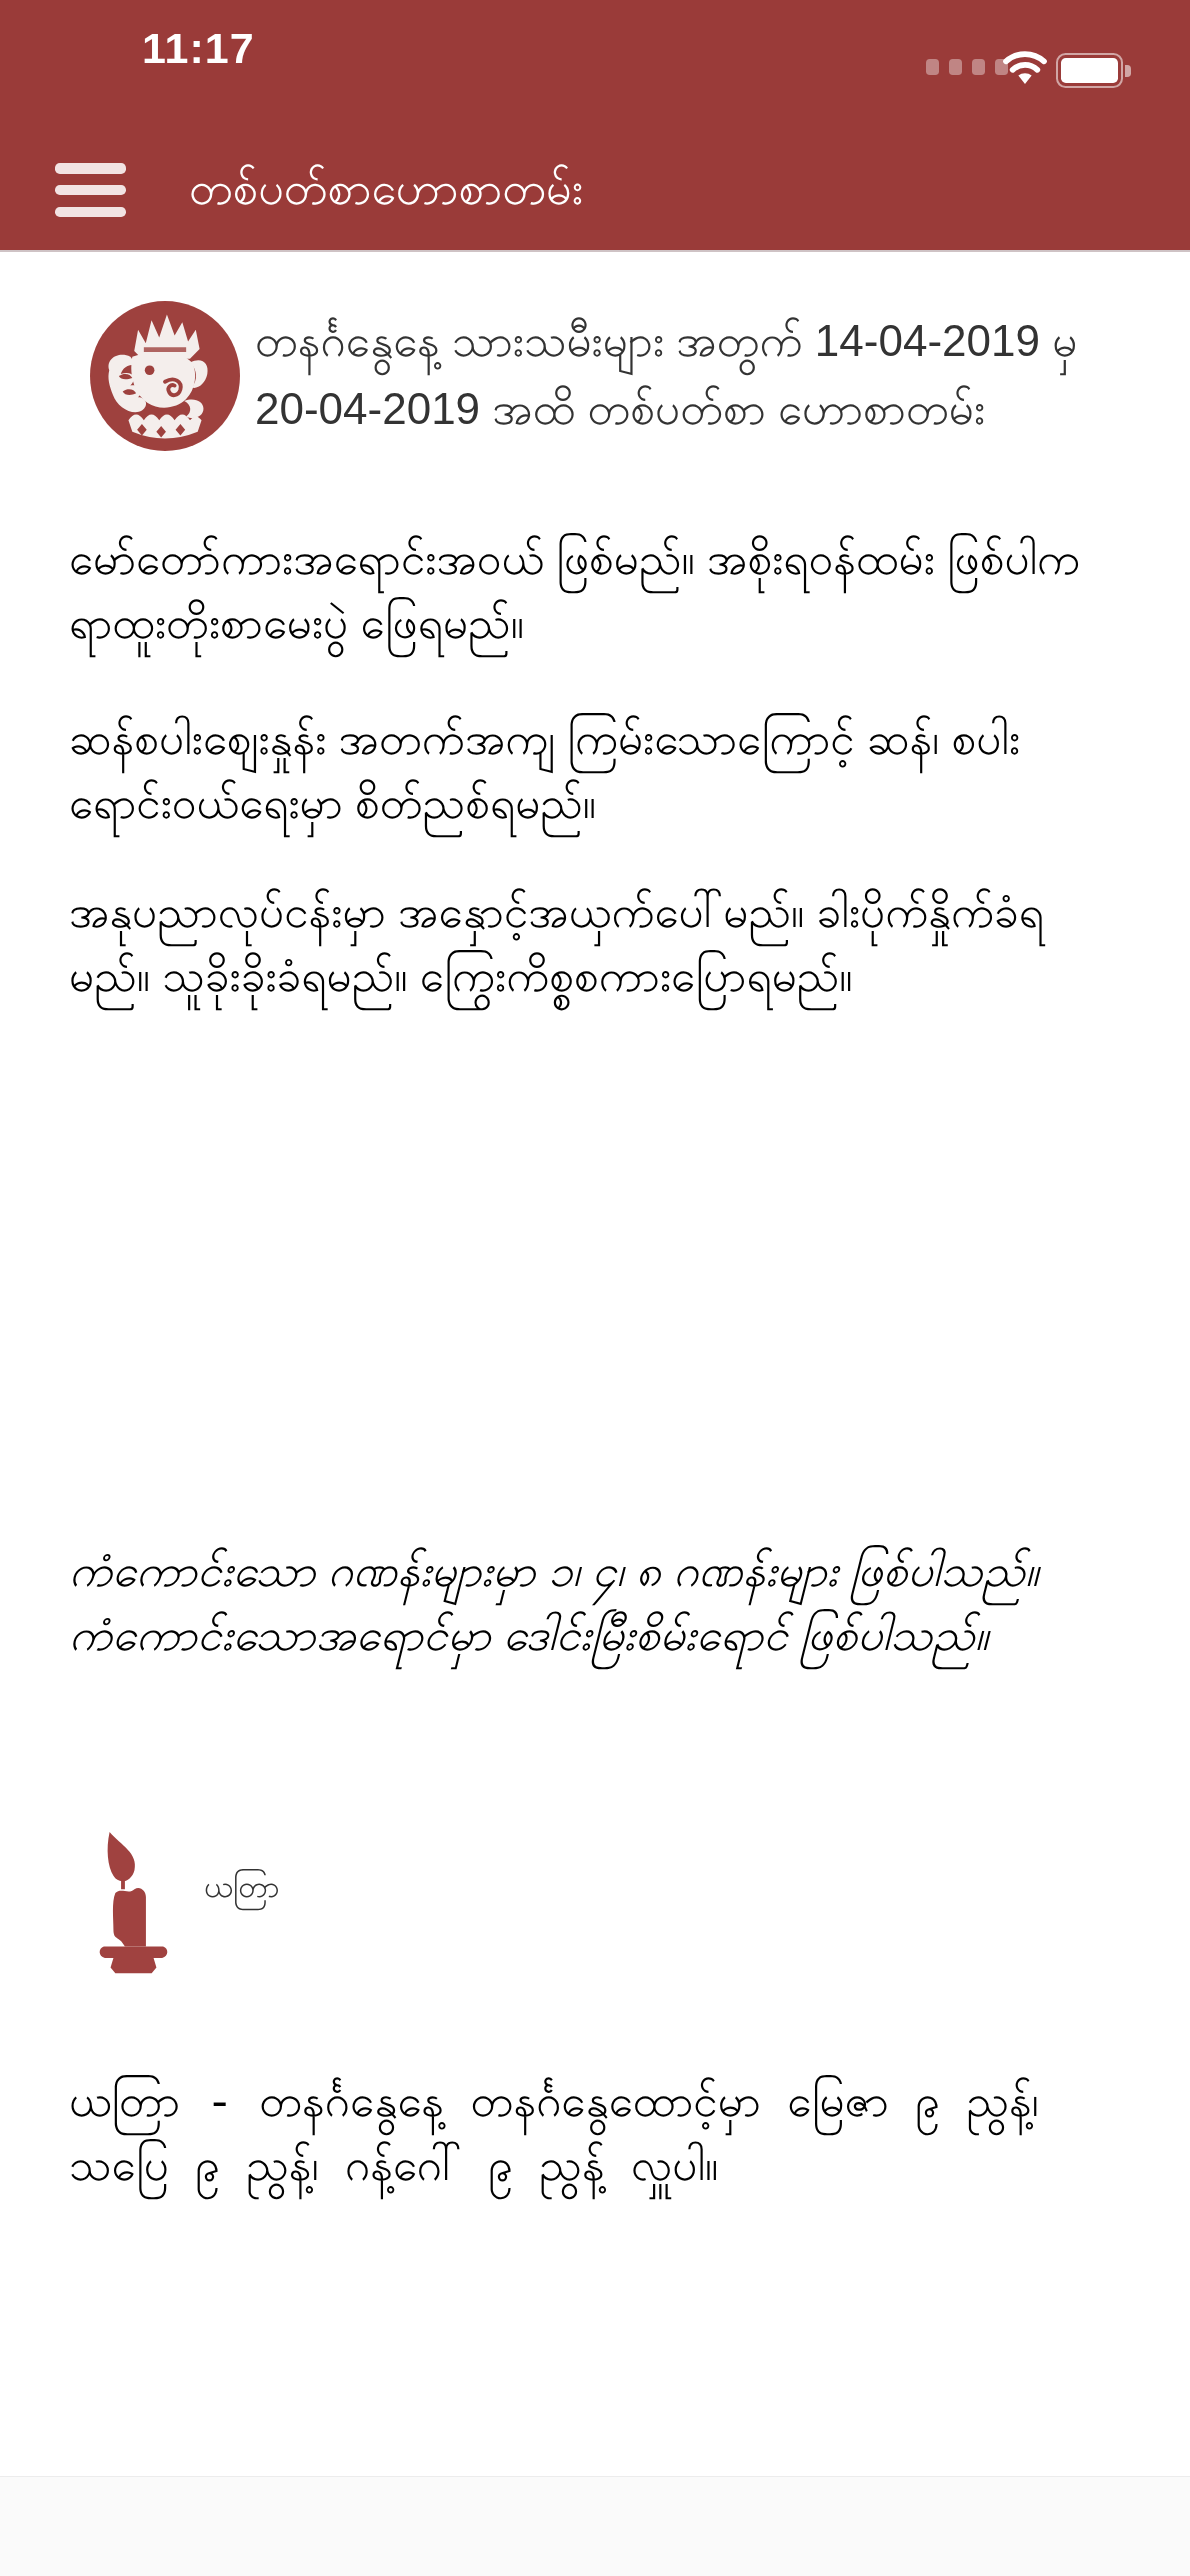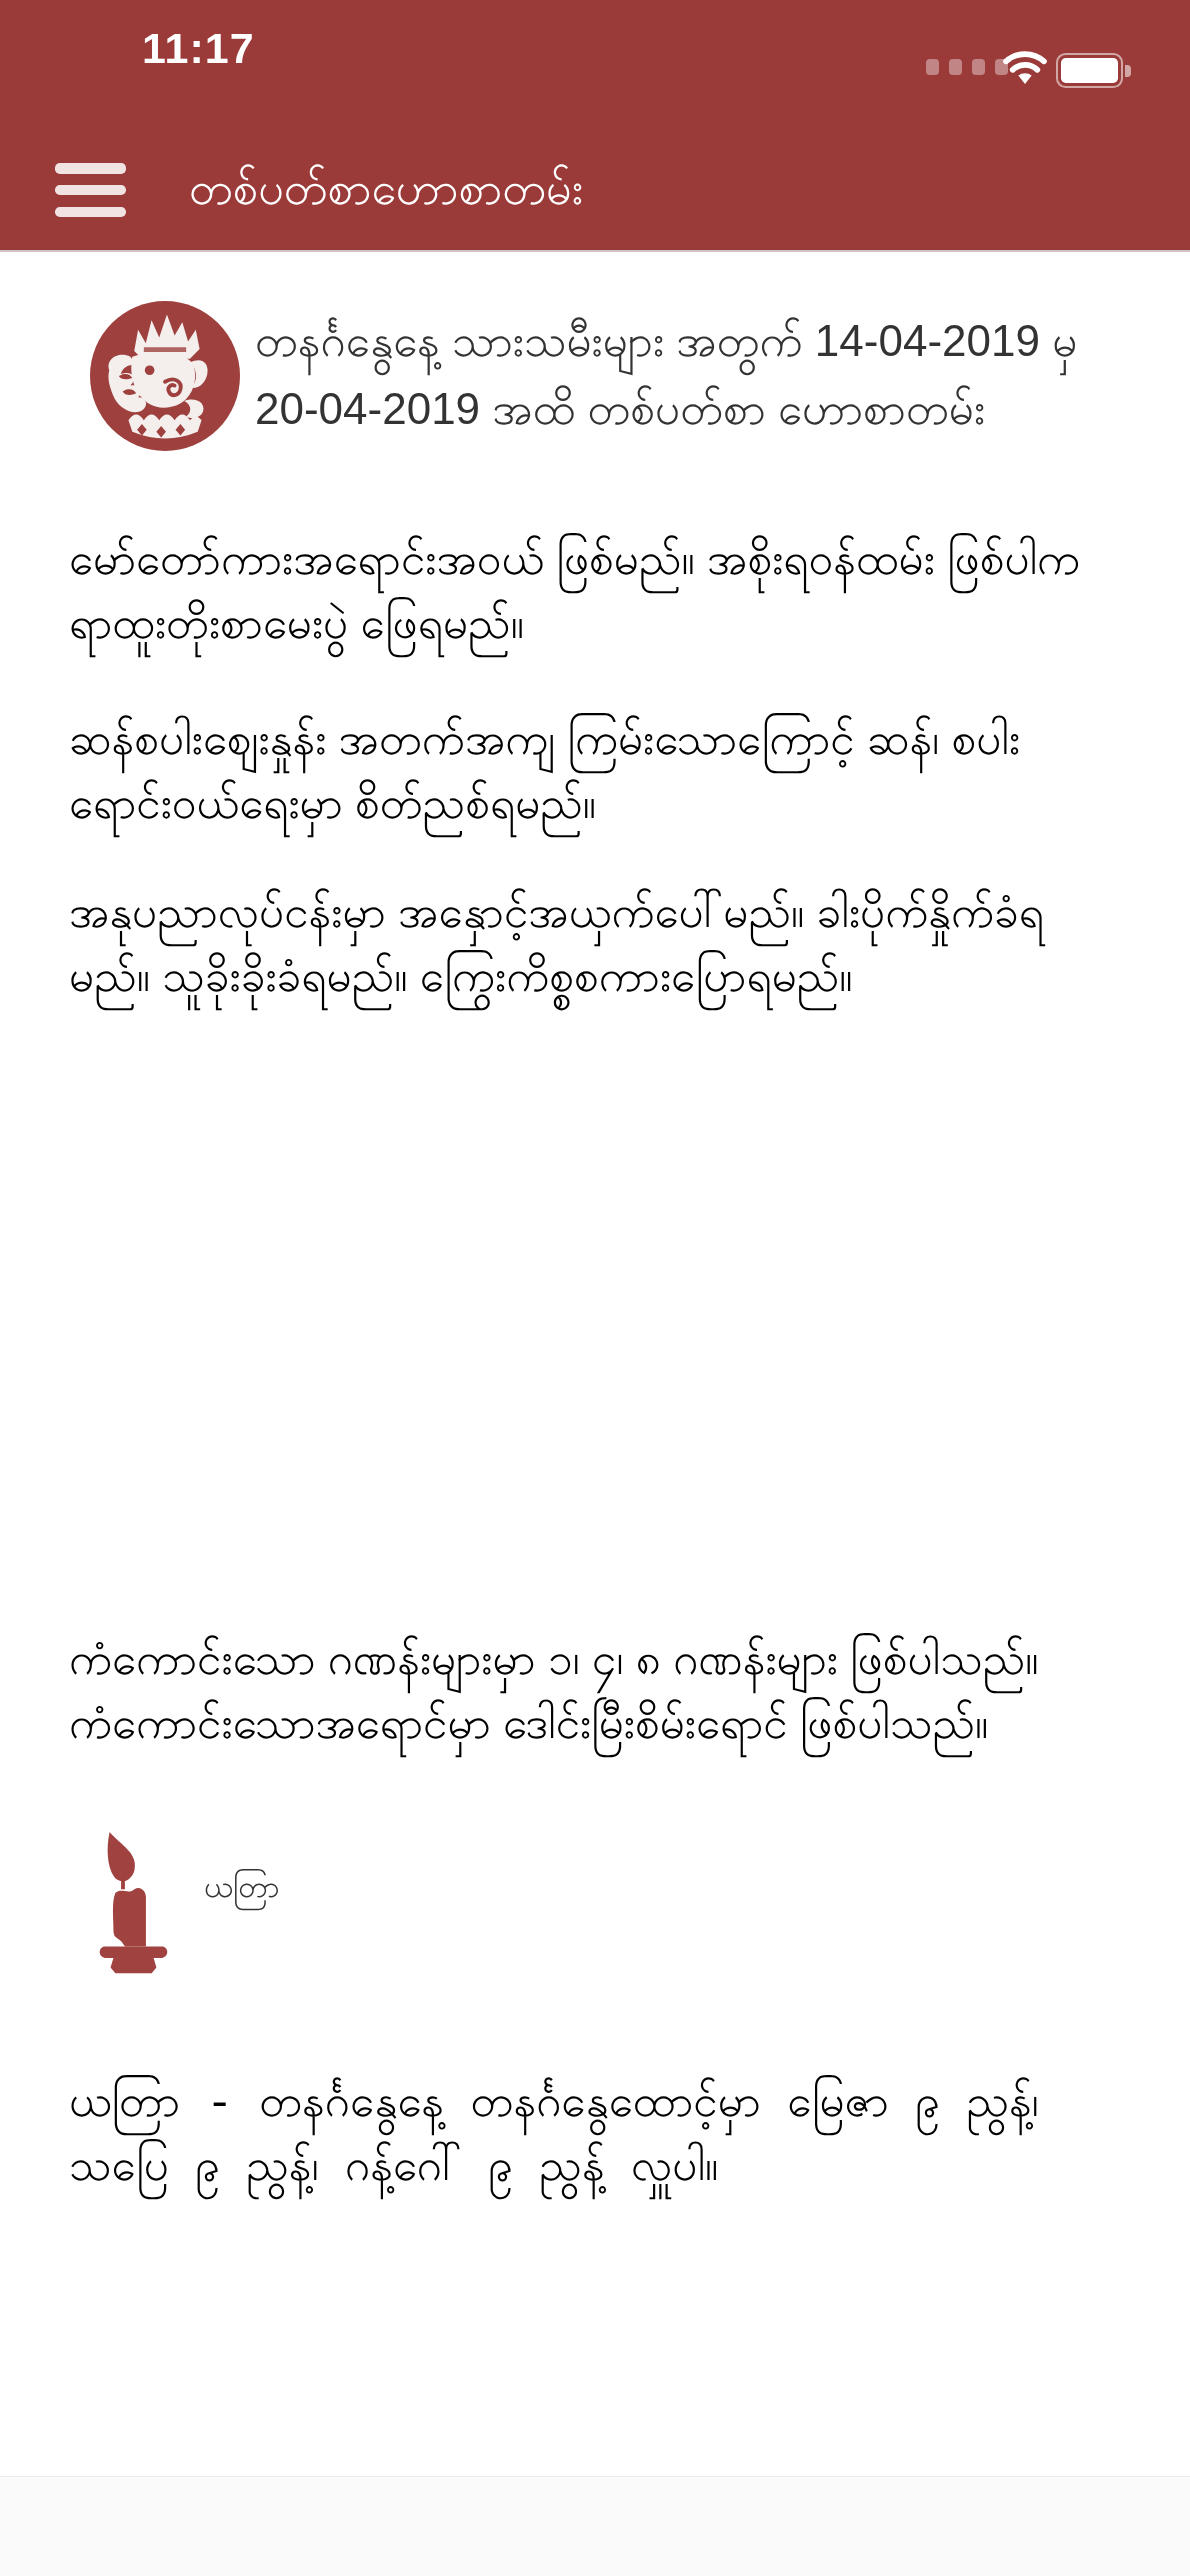--- a/index.html
+++ b/index.html
@@ -51,21 +51,21 @@
   }
   .para {
     position: absolute; left: 69px; width: 1052px;
     color: #000000; font-size: 44px; line-height: 64px;
   }
   .p1 { top: 483px; }
   .p2 { top: 663px; }
   .p3 { top: 836px; }
   .p4 { top: 1018px; }
   .p5 { top: 1202px; }
-  .p6 { top: 1583px; }
+  .p6 { top: 1495px; font-style: italic; }
 
   .candle { position: absolute; left: 96px; top: 1830px; width: 75px; height: 151px; }
   .yadaya-heading { position: absolute; left: 204px; top: 1867px; color: #333333; font-size: 30px; }
   .yadaya-note { top: 2028px; font-family: Liberation Mono, monospace; }
 
   
   .bottom-strip {
     position: absolute; left: 0; top: 2476px; width: 1190px; height: 100px;
     background: #fafafa; border-top: 1px solid #ececec; box-sizing: border-box;
   }

